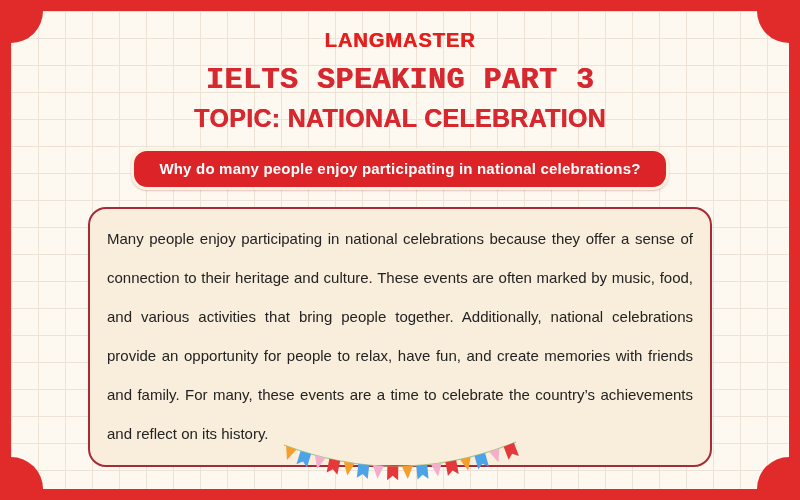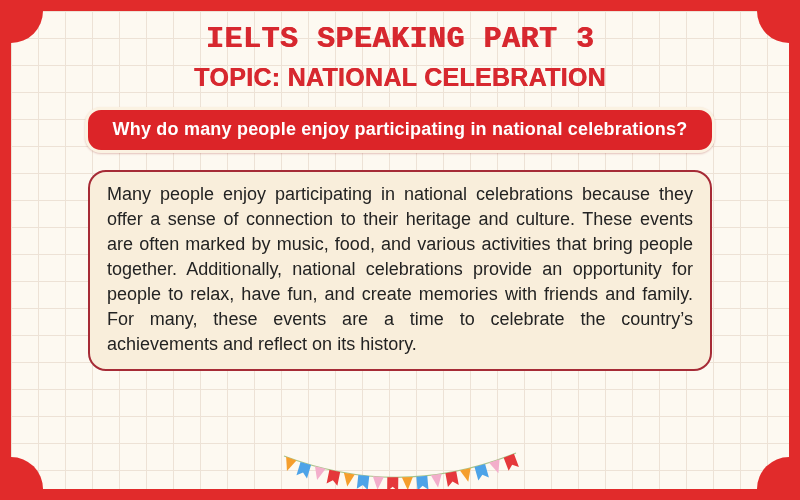--- a/index.html
+++ b/index.html
@@ -65,21 +65,21 @@
     letter-spacing: 0.3px;
     color: #d7282f;
     text-shadow: 0.5px 0 #d7282f;
   }
   .question-pill {
     display: inline-block;
     margin-top: 15px;
     padding: 9px 25px 10px;
     background: #dc2428;
     color: #ffffff;
-    font-size: 18px;
+    font-size: 15px;
     font-weight: 700;
     letter-spacing: 0.2px;
     border: 3px solid #fbf2e2;
     border-radius: 16px;
     box-shadow: 0 1px 2px rgba(150,30,30,0.25);
   }
   .sample-box {
     width: 624px;
     margin: 17px auto 0;
     background: #f9eedb;
@@ -88,22 +88,22 @@
     padding: 10px 17px 12px;
     text-align: left;
   }
   .sample-label {
     font-size: 16px;
     font-weight: 700;
     color: #141414;
     margin-bottom: 3px;
   }
   .sample-text {
-    font-size: 18px;
-    line-height: 25px;
+    font-size: 15px;
+    line-height: 39px;
     text-align: justify;
     color: #232323;
   }
   .bunting {
     position: absolute;
     left: 50%;
     transform: translateX(-50%);
     bottom: -4px;
     width: 244px;
     height: 56px;
@@ -113,20 +113,21 @@
 </head>
 <body>
 
 <div class="canvas">
   <div class="corner tl"></div>
   <div class="corner tr"></div>
   <div class="corner bl"></div>
   <div class="corner br"></div>
 
   <div class="content">
+    <div class="logo">LANGMASTER</div>
     <div class="title">IELTS SPEAKING PART 3</div>
     <div class="subtitle">TOPIC: NATIONAL CELEBRATION</div>
     <div>
       <div class="question-pill">Why do many people enjoy participating in national celebrations?</div>
     </div>
     <div class="sample-box">
       <div class="sample-text">Many people enjoy participating in national celebrations because they offer a sense of connection to their heritage and culture. These events are often marked by music, food, and various activities that bring people together. Additionally, national celebrations provide an opportunity for people to relax, have fun, and create memories with friends and family. For many, these events are a time to celebrate the country’s achievements and reflect on its history.</div>
     </div>
     <div class="bunting"><svg viewBox="0 0 244 56" width="244" height="56">
           <path d="M6,8 Q122,52 238,5" fill="none" stroke="#a8c489" stroke-width="1.2"></path>

